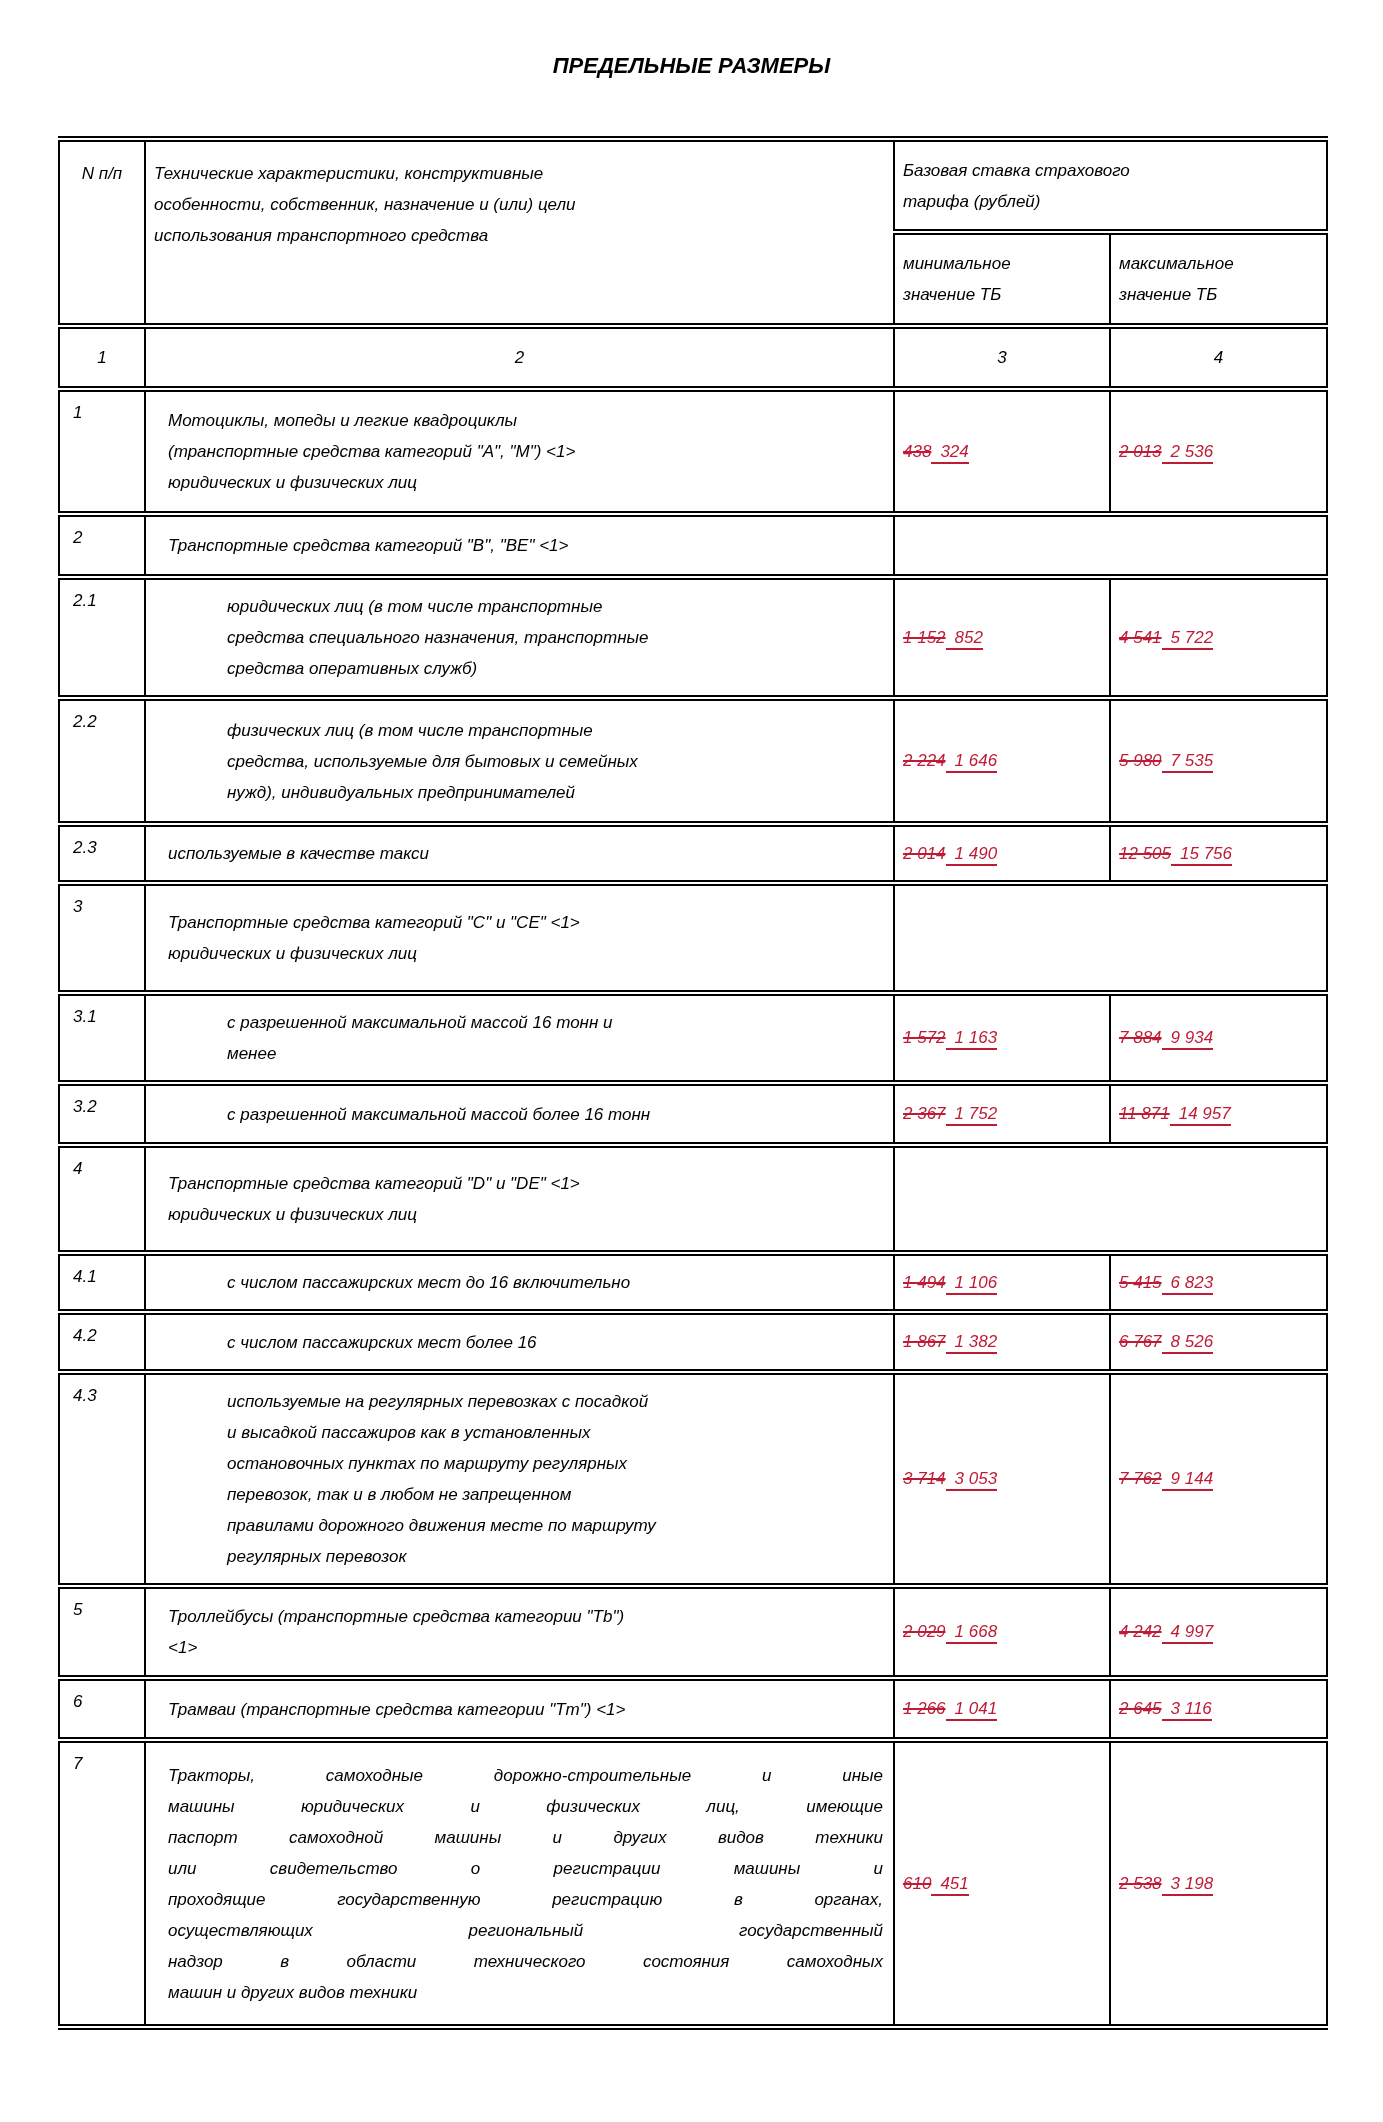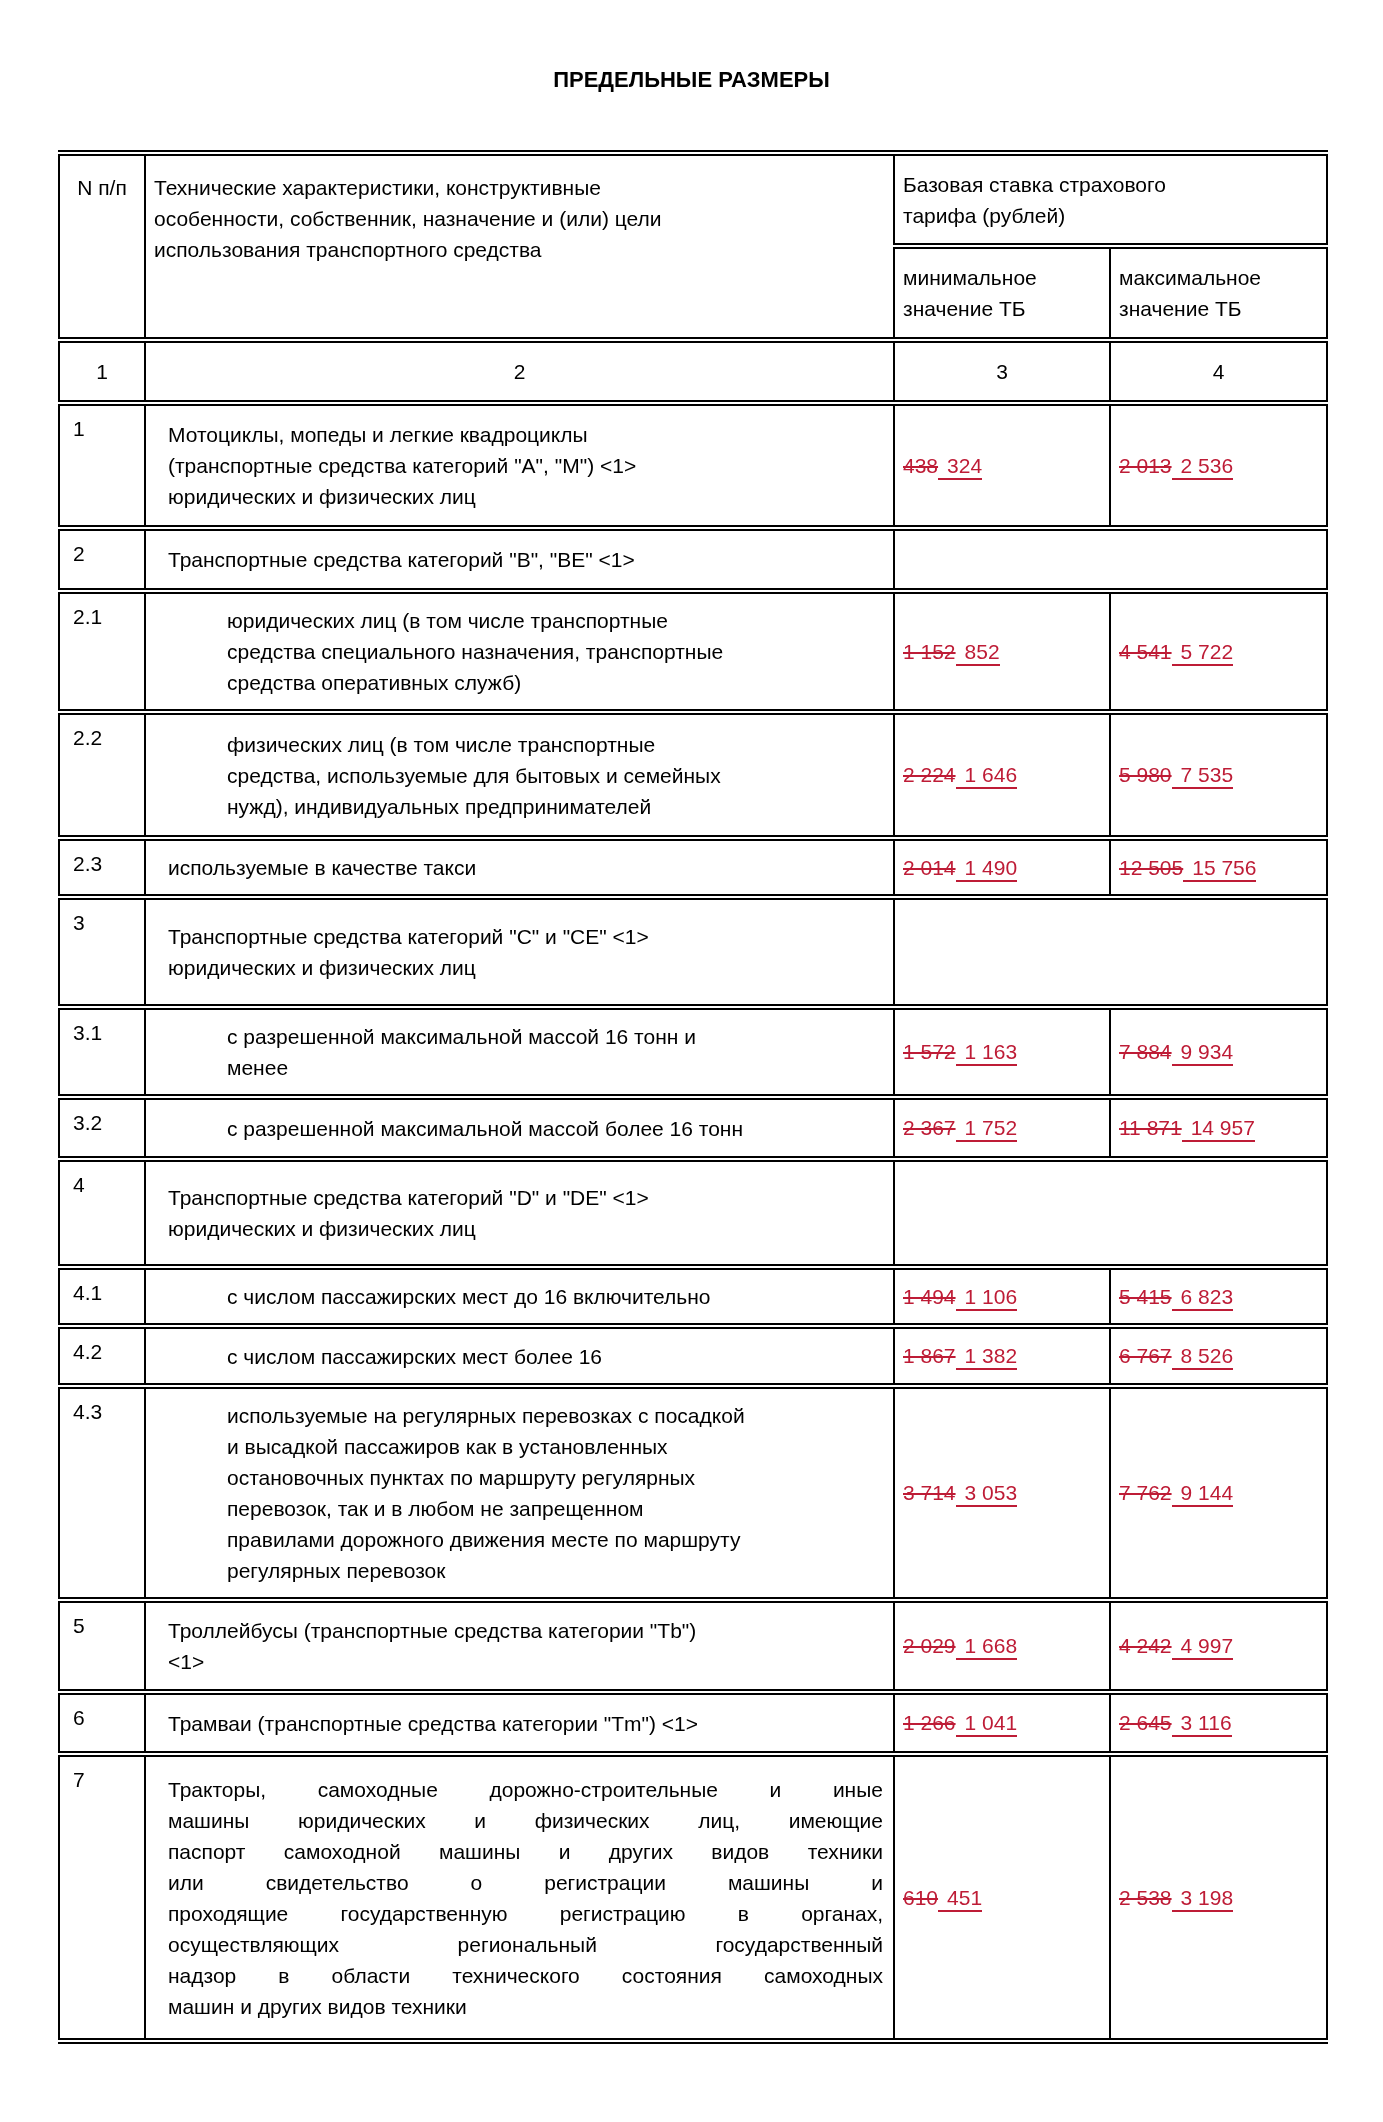--- a/index.html
+++ b/index.html
@@ -3,27 +3,27 @@
 <meta charset="utf-8">
 <style>
   :root{ --rev:#be1c36; }
   *{ box-sizing:border-box; }
   html,body{ margin:0; padding:0; }
   body{
     width:1383px; height:2122px; overflow:hidden;
     background:#ffffff; color:#000;
     font-family:"Liberation Sans", sans-serif;
   }
-  .page{ padding-top:66px; }
+  .page{ padding-top:52px;font-style:italic; }
   .doc-title{
     font-size:22px; font-weight:bold; text-align:center; line-height:28px;
   }
   .table-wrap{ margin:56px 51px 0 58px; }
   table.tariff{
-    border-collapse:collapse; table-layout:fixed; width:1268px; font-size:21px;
+    border-collapse:collapse; table-layout:fixed; width:1268px; font-size:17px;
   }
   th,td{
     border-left:2px solid #000; border-right:2px solid #000;
     border-top:6px double #000; border-bottom:6px double #000;
     padding:10px 8px; font-weight:normal;
   }
   thead th{ text-align:center; vertical-align:middle; line-height:31px; }
   thead tr.h-sub th{ border-top:2px solid #6d28d9; }
   th.h-corner, th.h-desc{ vertical-align:top; padding-top:16px; }
   tr.h-top{ height:93px; }

